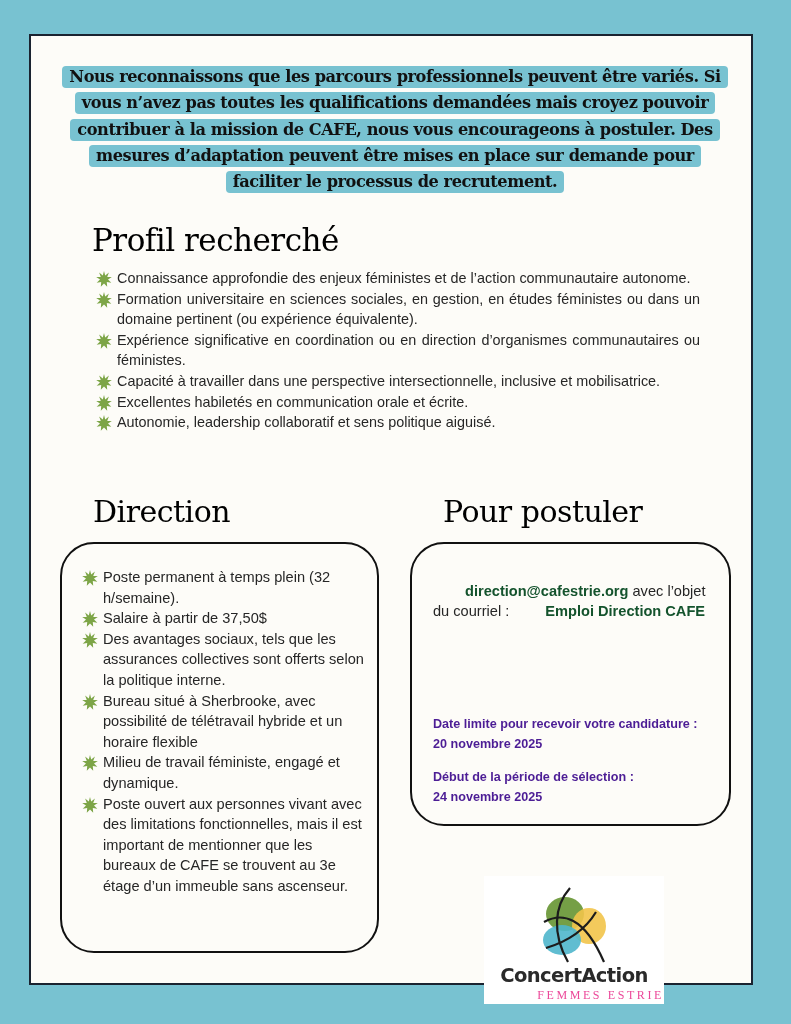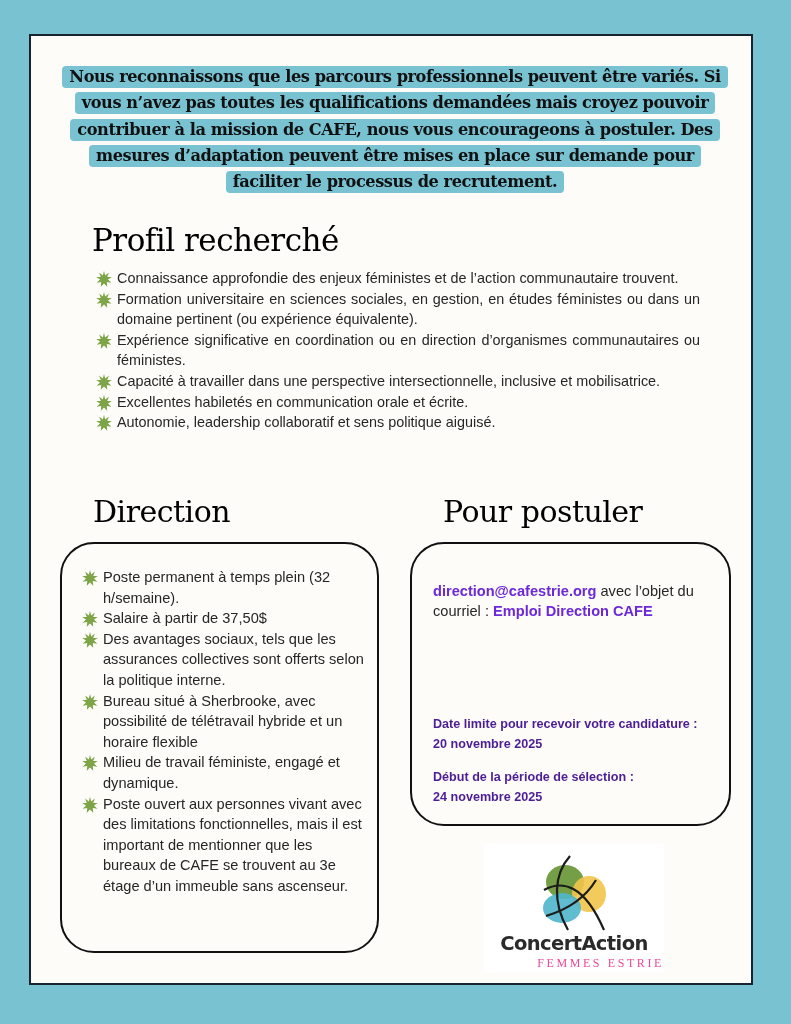--- a/index.html
+++ b/index.html
@@ -50,30 +50,30 @@
 
   .cond-list {
     left:82px; top:567px; width:286px; font-size:14.6px; line-height:20.6px;
   }
   .cond-list li { padding-left:21px; }
 
   .post-text {
     position:absolute; left:433px; top:560px; width:290px;
     font-size:14.6px; line-height:20.6px; color:#262626;
   }
-  .post-text b { color:#6d28d9; }
+  .post-text b { color:#14532d;margin-left:32px; }
   .post-date {
     position:absolute; left:433px; width:300px;
     font-size:12.6px; line-height:20px; color:#4c1d95; font-weight:bold;
   }
   .date1 { top:714px; }
   .date2 { top:767px; }
 
   .logo {
-    position:absolute; left:484px; top:844px; width:180px; height:128px;
+    position:absolute; left:484px; top:876px; width:180px; height:128px;
     background:#ffffff;
   }
   .logo svg.mark { position:absolute; left:56px; top:10px; }
   .logo .brand {
     position:absolute; left:0; width:180px; text-align:center; top:88px;
     font-family:"DejaVu Sans", sans-serif; font-weight:bold; font-size:19.5px;
     color:#2a2a2a; letter-spacing:-0.6px;
   }
   .logo .sub {
     position:absolute; left:0; width:180px; text-align:right; top:112px;
@@ -92,21 +92,21 @@
   <span class="line"><span class="hl">contribuer à la mission de CAFE, nous vous encourageons à postuler. Des</span></span>
   <span class="line"><span class="hl">mesures d’adaptation peuvent être mises en place sur demande pour</span></span>
   <span class="line"><span class="hl">faciliter le processus de recrutement.</span></span>
 </div>
 
 <h2 class="sec profil-title">Profil recherché</h2>
 
 <ul class="list profil-list">
     <li><span class="star"><svg viewBox="0 0 16 16">
           <polygon fill="#7da547" points="8,0 9.2,4.4 12.9,1.6 11.2,5.9 15.8,6 12,8.6 15.3,11.8 10.8,11.1 11.2,15.7 8,12.4 4.8,15.7 5.2,11.1 0.7,11.8 4,8.6 0.2,6 4.8,5.9 3.1,1.6 6.8,4.4"></polygon>
-        </svg></span><span>Connaissance approfondie des enjeux féministes et de l’action communautaire trouvent.</span></li>
+        </svg></span><span>Connaissance approfondie des enjeux féministes et de l’action communautaire autonome.</span></li>
     <li><span class="star"><svg viewBox="0 0 16 16">
           <polygon fill="#7da547" points="8,0 9.2,4.4 12.9,1.6 11.2,5.9 15.8,6 12,8.6 15.3,11.8 10.8,11.1 11.2,15.7 8,12.4 4.8,15.7 5.2,11.1 0.7,11.8 4,8.6 0.2,6 4.8,5.9 3.1,1.6 6.8,4.4"></polygon>
         </svg></span><span>Formation universitaire en sciences sociales, en gestion, en études féministes ou dans un domaine pertinent (ou expérience équivalente).</span></li>
     <li><span class="star"><svg viewBox="0 0 16 16">
           <polygon fill="#7da547" points="8,0 9.2,4.4 12.9,1.6 11.2,5.9 15.8,6 12,8.6 15.3,11.8 10.8,11.1 11.2,15.7 8,12.4 4.8,15.7 5.2,11.1 0.7,11.8 4,8.6 0.2,6 4.8,5.9 3.1,1.6 6.8,4.4"></polygon>
         </svg></span><span>Expérience significative en coordination ou en direction d’organismes communautaires ou féministes.</span></li>
     <li><span class="star"><svg viewBox="0 0 16 16">
           <polygon fill="#7da547" points="8,0 9.2,4.4 12.9,1.6 11.2,5.9 15.8,6 12,8.6 15.3,11.8 10.8,11.1 11.2,15.7 8,12.4 4.8,15.7 5.2,11.1 0.7,11.8 4,8.6 0.2,6 4.8,5.9 3.1,1.6 6.8,4.4"></polygon>
         </svg></span><span>Capacité à travailler dans une perspective intersectionnelle, inclusive et mobilisatrice.</span></li>
     <li><span class="star"><svg viewBox="0 0 16 16">

